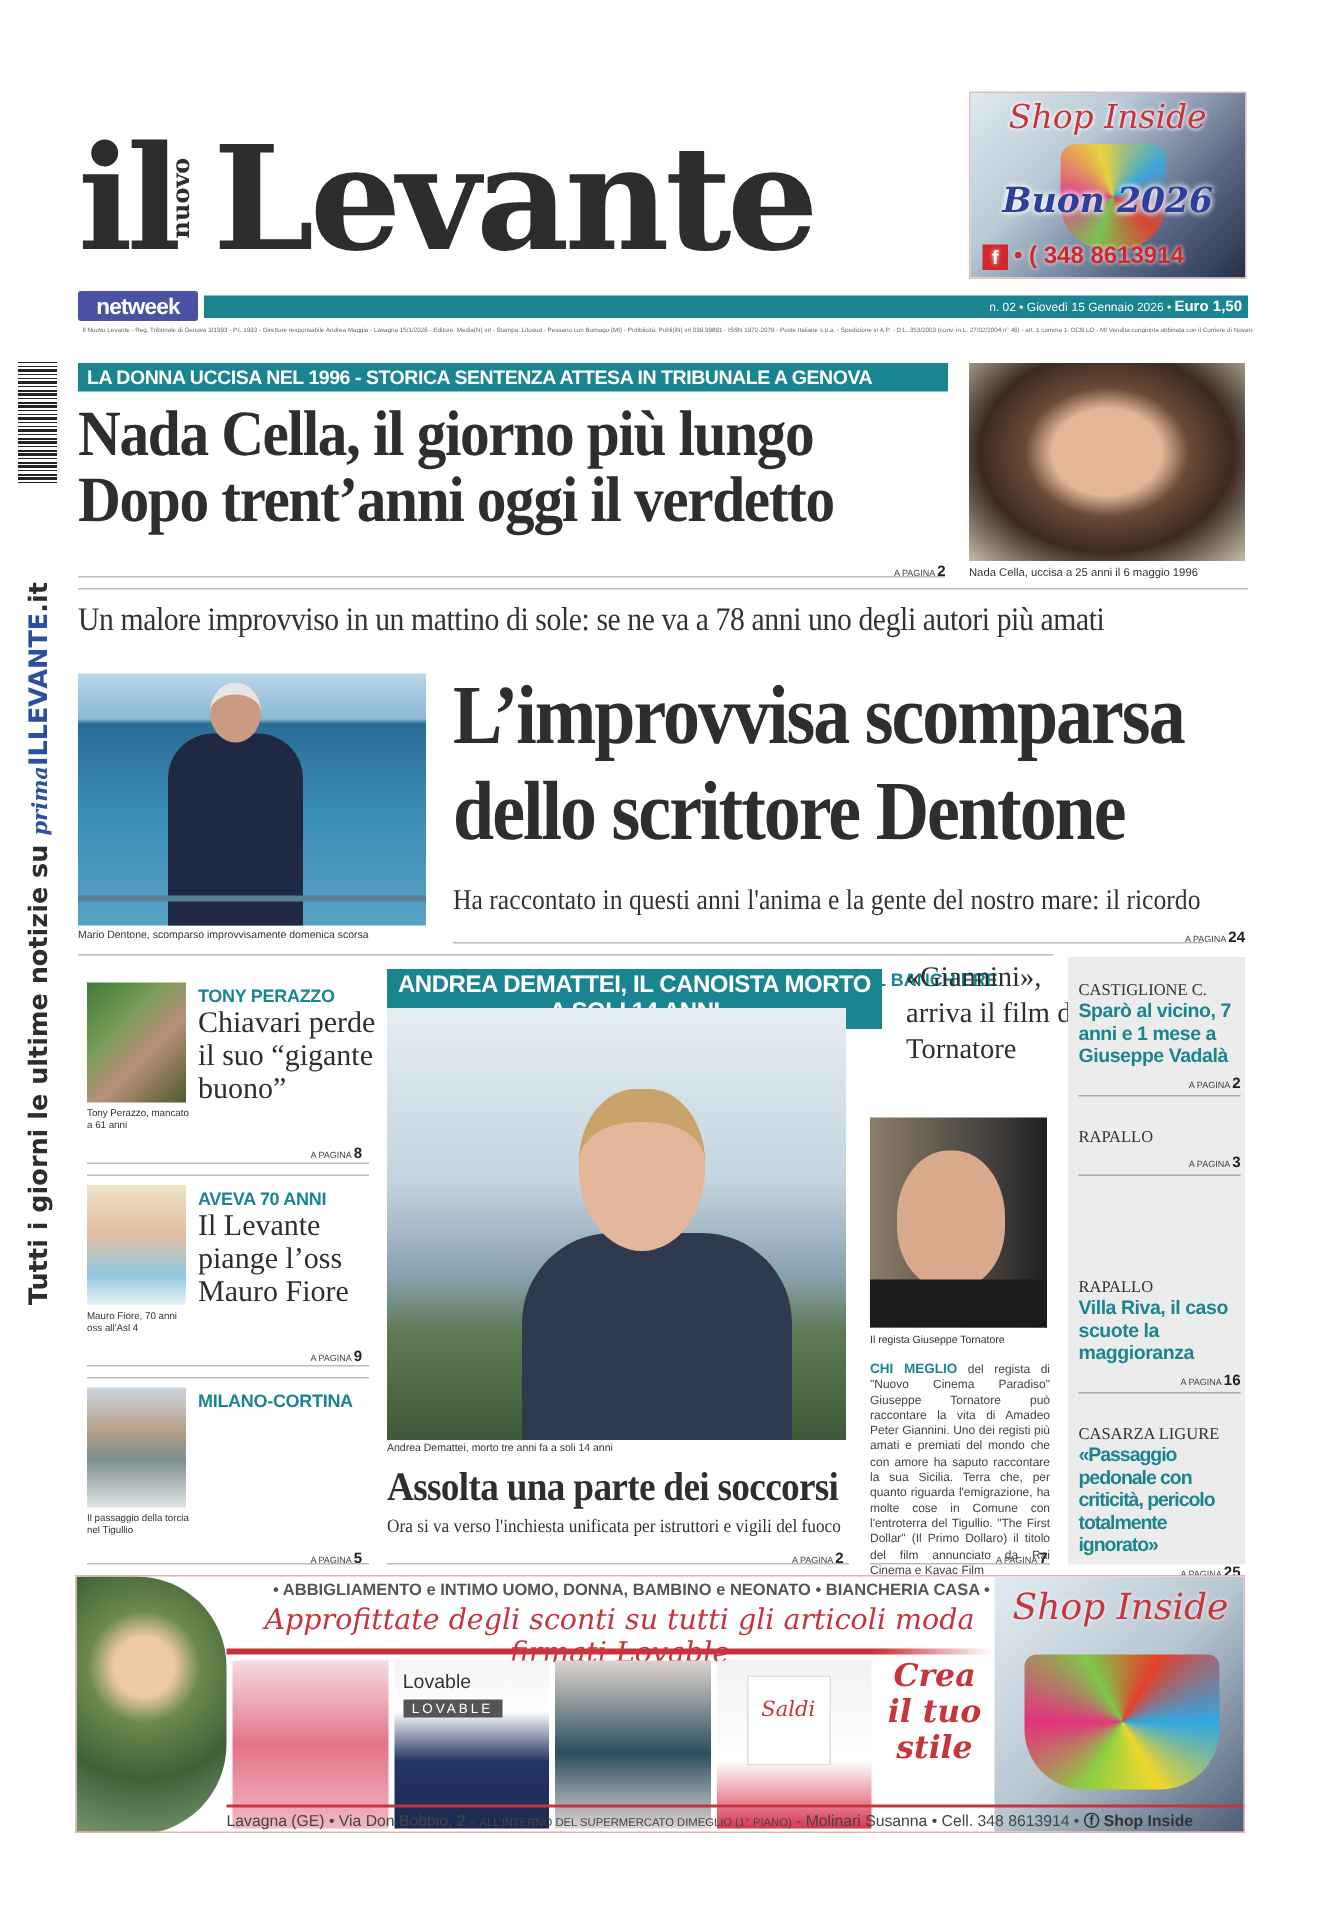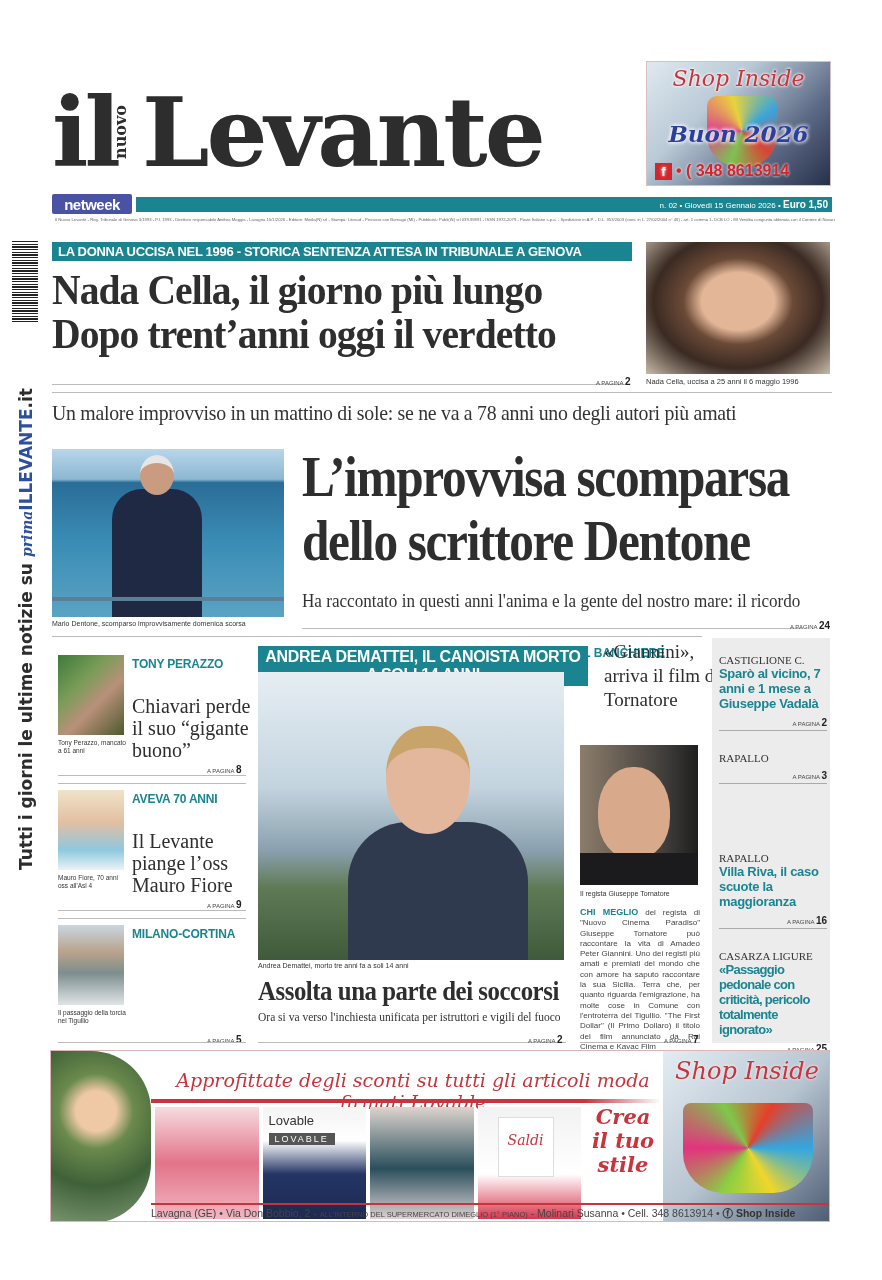--- a/index.html
+++ b/index.html
@@ -56,21 +56,21 @@
   .dentone-photo .rail { position: absolute; left: 0; right: 0; top: 148px; height: 4px; background: #5b7f95; }
   .dentone-caption { left: 52px; top: 620px; font-family: "Liberation Sans", sans-serif; font-size: 7px; color: #333; }
   .dentone-title { left: 302px; top: 445px; width: 530px; font-family: "Liberation Serif", serif; font-weight: bold; font-size: 56px; line-height: 64px; letter-spacing: -1.5px; color: #2e2e2e; transform: scaleX(0.88); transform-origin: left; white-space: nowrap; }
   .dentone-deck { left: 302px; top: 590px; width: 530px; font-size: 19px; color: #333; white-space: nowrap; transform: scaleX(0.9); transform-origin: left; }
 
   
   .brief { left: 52px; width: 196px; }
   .brief-photo { position: absolute; left: 6px; top: 0; width: 66px; height: 80px; }
   .brief-caption { position: absolute; left: 6px; top: 84px; width: 68px; font-family: "Liberation Sans", sans-serif; font-size: 6.5px; line-height: 8px; color: #333; }
   .brief-kicker { position: absolute; left: 80px; top: 2px; font-family: "Liberation Sans", sans-serif; font-weight: bold; font-size: 12px; color: #1a8591; letter-spacing: -0.2px; }
-  .brief-title { position: absolute; left: 80px; top: 16px; width: 120px; font-family: "Liberation Serif", serif; font-size: 20px; line-height: 22px; color: #2e2e2e; margin-top: 24px; }
+  .brief-title { position: absolute; left: 80px; top: 16px; width: 120px; font-family: "Liberation Serif", serif; font-size: 20px; line-height: 22px; color: #2e2e2e; }
 
   
   .dem-kicker { left: 258px; top: 646px; width: 330px; font-size: 16px; text-align: center; }
   .dem-photo { left: 258px; top: 672px; width: 306px; height: 288px; background: linear-gradient(180deg, #e6eef3 0%, #c3d4df 40%, #8aa0ae 62%, #5e7a55 75%, #3f5a3a 100%); overflow: hidden; }
   .dem-photo .body { position: absolute; left: 90px; top: 150px; width: 180px; height: 150px; background: #2f3a4e; border-radius: 60px 60px 0 0; }
   .dem-photo .face { position: absolute; left: 128px; top: 54px; width: 84px; height: 108px; background: #e2b79c; border-radius: 45% 45% 50% 50%; border-top: 22px solid #c8a46b; }
   .dem-caption { left: 258px; top: 962px; font-family: "Liberation Sans", sans-serif; font-size: 7px; color: #333; }
   .dem-title { left: 258px; top: 976px; width: 310px; font-weight: bold; font-size: 27px; line-height: 30px; letter-spacing: -0.5px; color: #2e2e2e; white-space: nowrap; transform: scaleX(0.92); transform-origin: left; }
   .dem-deck { left: 258px; top: 1010px; width: 310px; font-size: 12.5px; color: #333; white-space: nowrap; transform: scaleX(0.92); transform-origin: left; }
 
@@ -242,20 +242,21 @@
   </div>
   <div class="gbrief" style="top:312px;">
     <div class="gbrief-place">CASARZA LIGURE</div>
     <div class="gbrief-title" style="letter-spacing:-0.7px;">«Passaggio pedonale con criticità, pericolo totalmente ignorato»</div>
     <div class="gbrief-ref page-ref" style="border-bottom:none;"><span>A PAGINA</span> <b>25</b></div>
   </div>
 </div>
 
 <div class="abs ad-bottom">
   <div class="ad-girl"></div>
+  <div class="ad-cats">• ABBIGLIAMENTO e INTIMO UOMO, DONNA, BAMBINO e NEONATO • BIANCHERIA CASA •</div>
   <div class="ad-slogan">Approfittate degli sconti su tutti gli articoli moda firmati Lovable</div>
   <div class="ad-redline"></div>
   <div class="ad-products">
     <div class="prod p1"></div>
     <div class="prod p2">
       <span class="lovable-tag">Lovable</span>
       <span class="lovable-tag2">LOVABLE</span>
     </div>
     <div class="prod p3"></div>
     <div class="prod p4">

